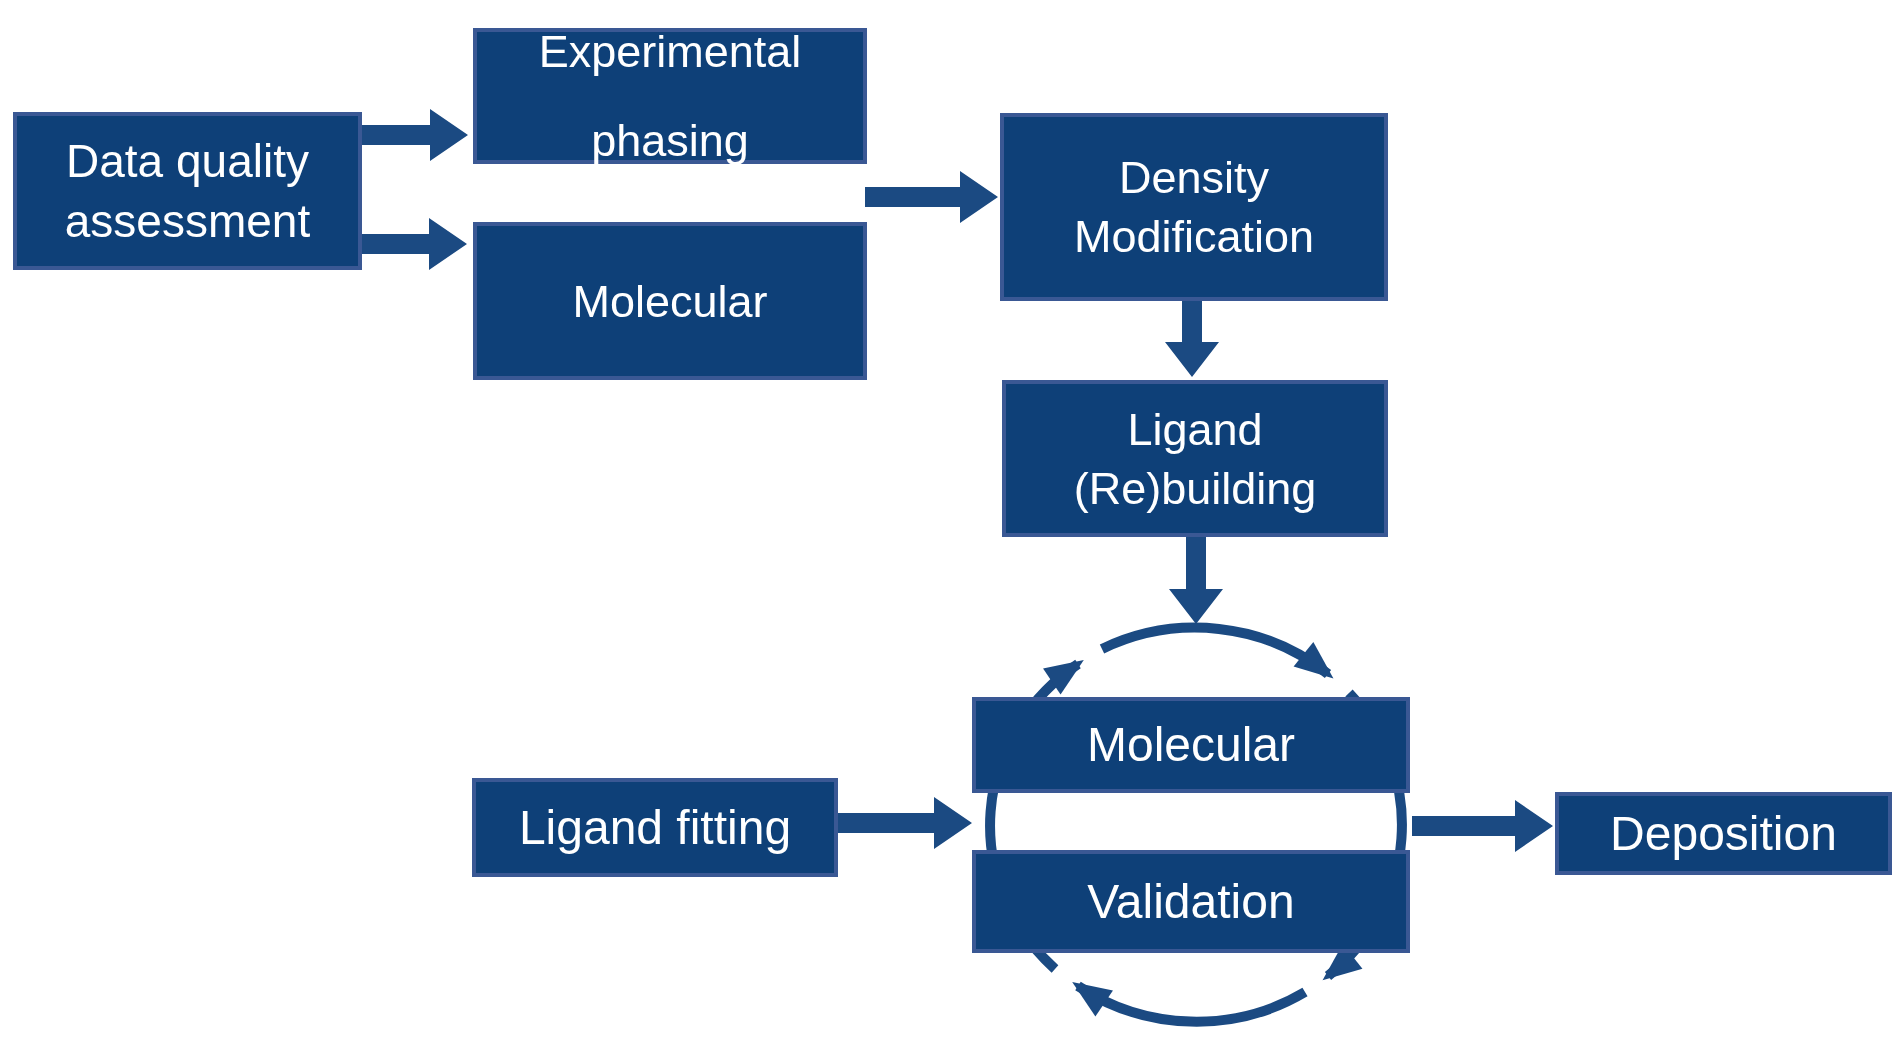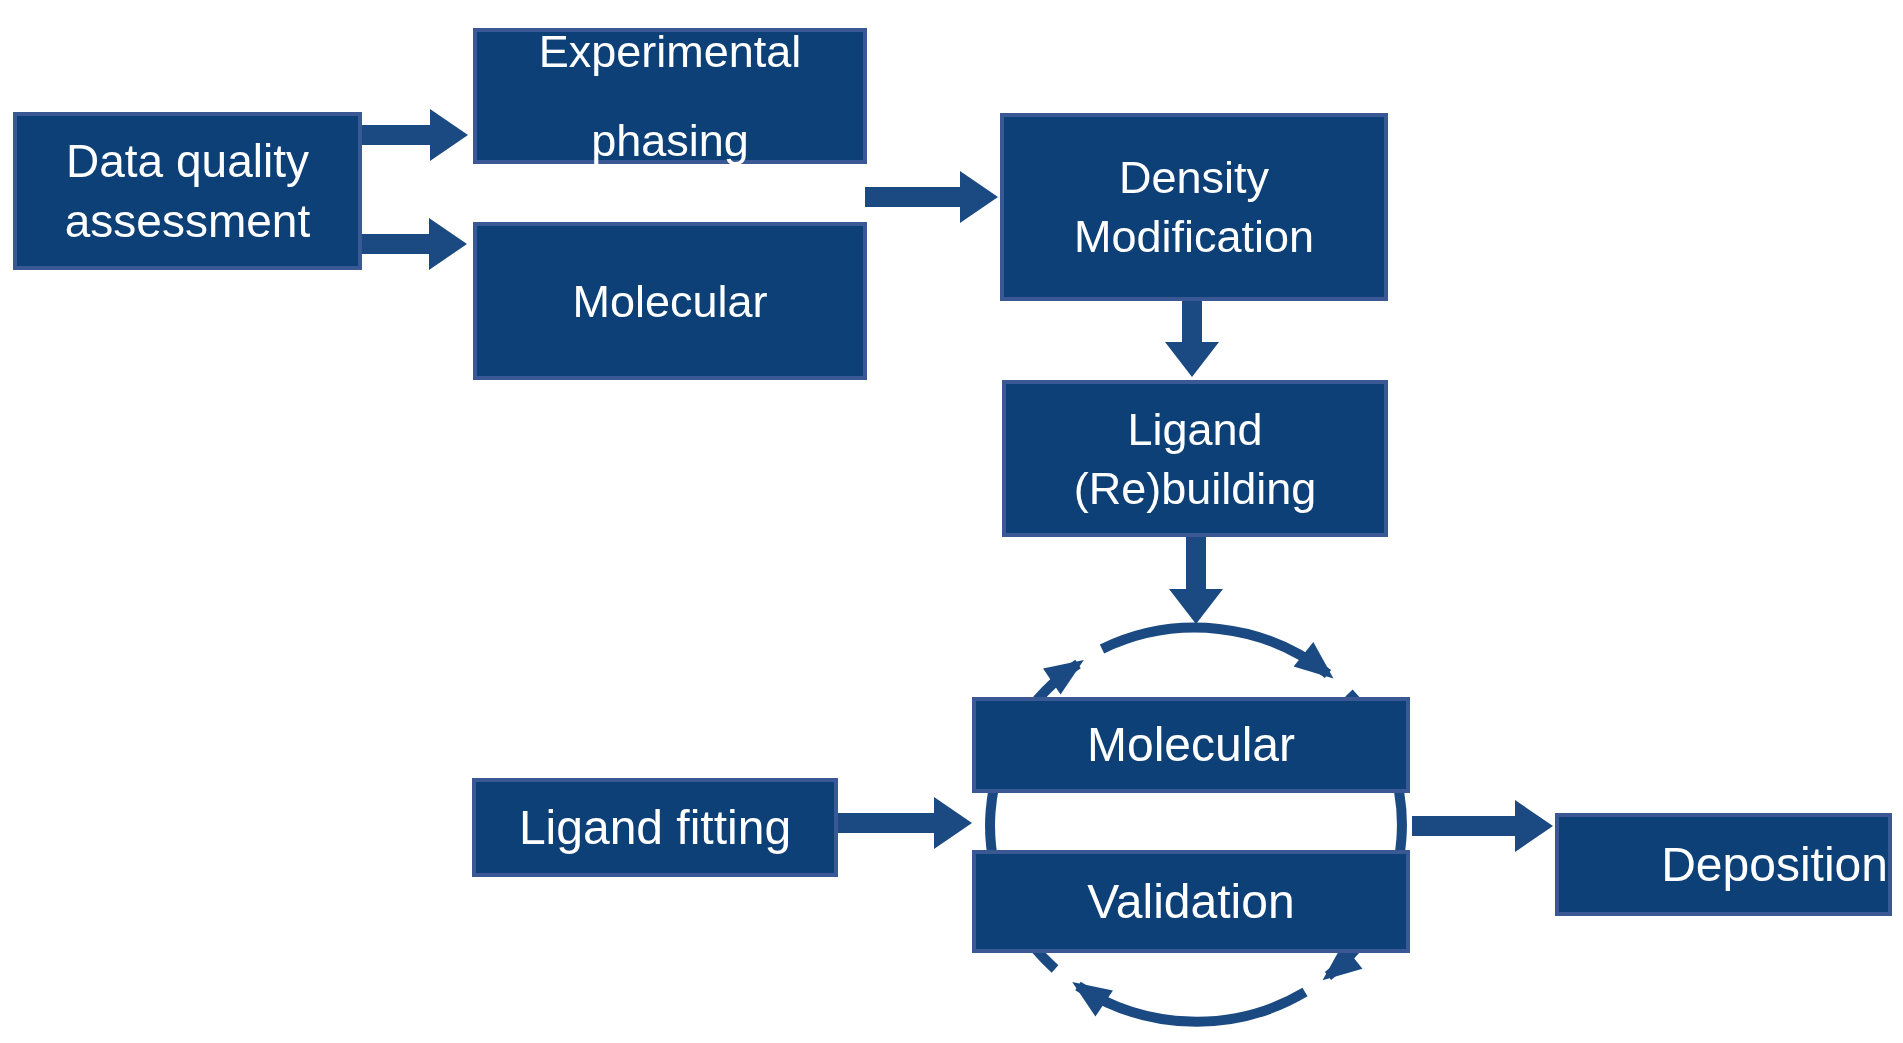--- a/index.html
+++ b/index.html
@@ -36,21 +36,21 @@
   .one-line{font-size:48px;line-height:52px;}
   
   #n-data-quality      {left:13px;  top:112px; width:349px; height:158px; font-size:46px; line-height:60px;}
   #n-exp-phasing       {left:473px; top:28px;  width:394px; height:136px;gap:30px;}
   #n-mol-replacement   {left:473px; top:222px; width:394px; height:158px;}
   #n-density-mod       {left:1000px;top:113px; width:388px; height:188px;}
   #n-model-rebuilding  {left:1002px;top:380px; width:386px; height:157px;}
   #n-refinement        {left:972px; top:697px; width:438px; height:96px;}
   #n-validation        {left:972px; top:850px; width:438px; height:103px;}
   #n-ligand-fitting    {left:472px; top:778px; width:366px; height:99px;}
-  #n-deposition        {left:1555px;top:813px; width:337px; height:103px;align-items:flex-end;}
+  #n-deposition        {left:1555px;top:792px; width:337px; height:83px;}
   .arrow{fill:var(--arrow);stroke:none;}
   .cycle-arc{fill:none;stroke:var(--arrow);stroke-width:10;}
 </style>
 </head>
 <body>
 
 <div id="stage">
 
   <svg id="layer-svg" viewBox="0 0 1903 1043">
     <defs>

